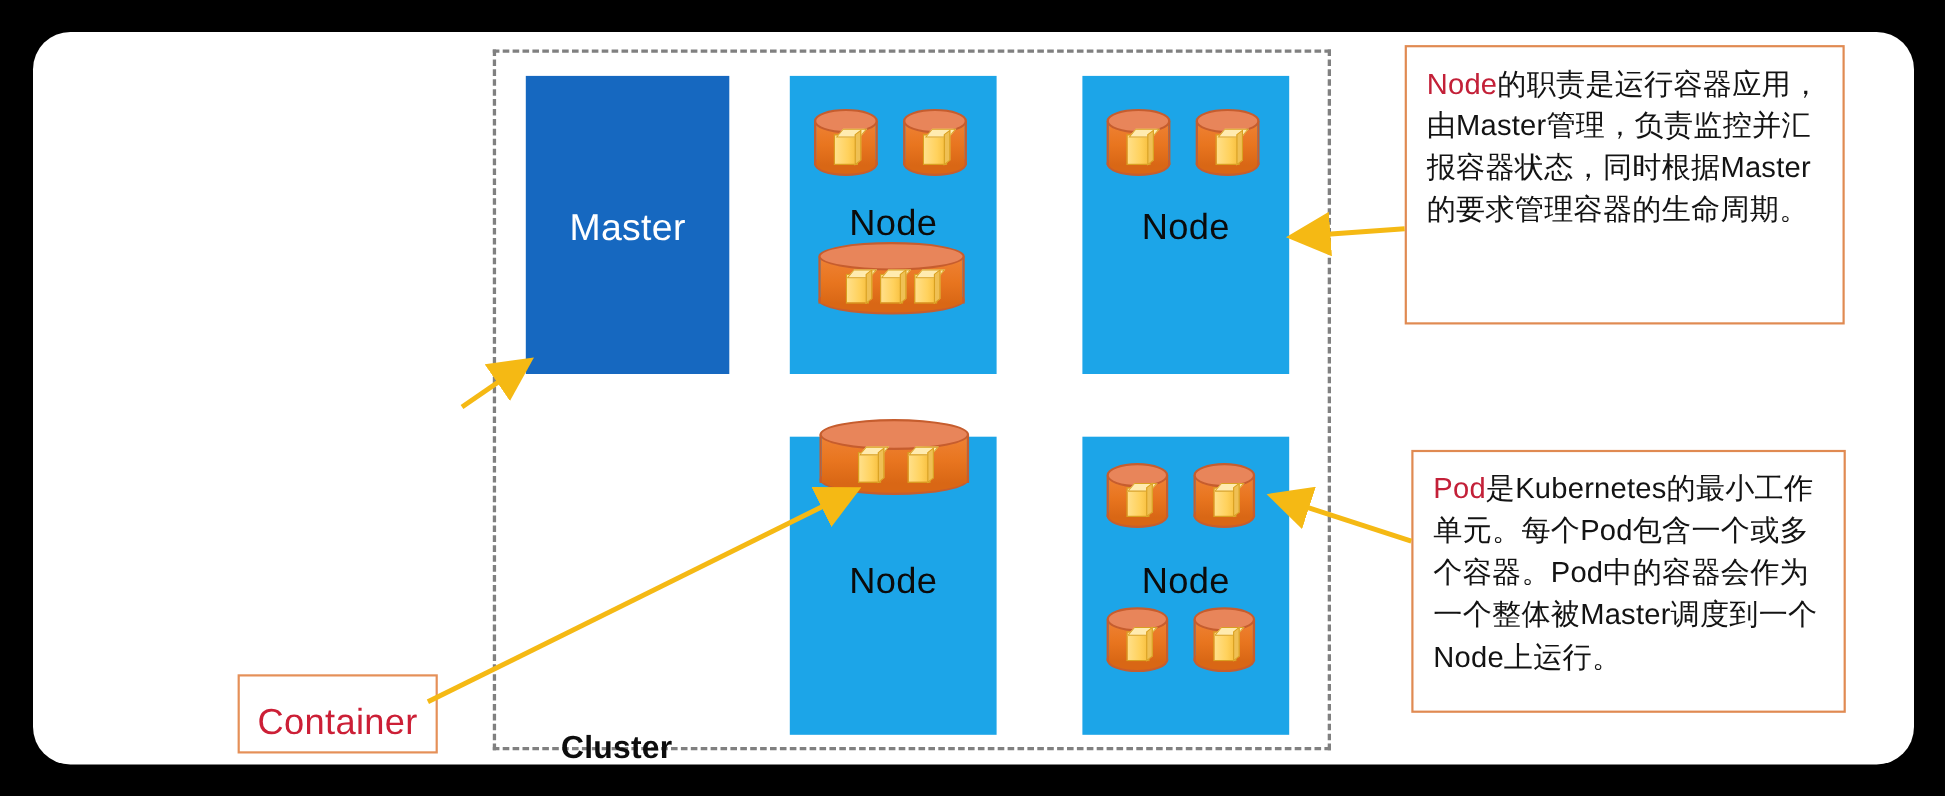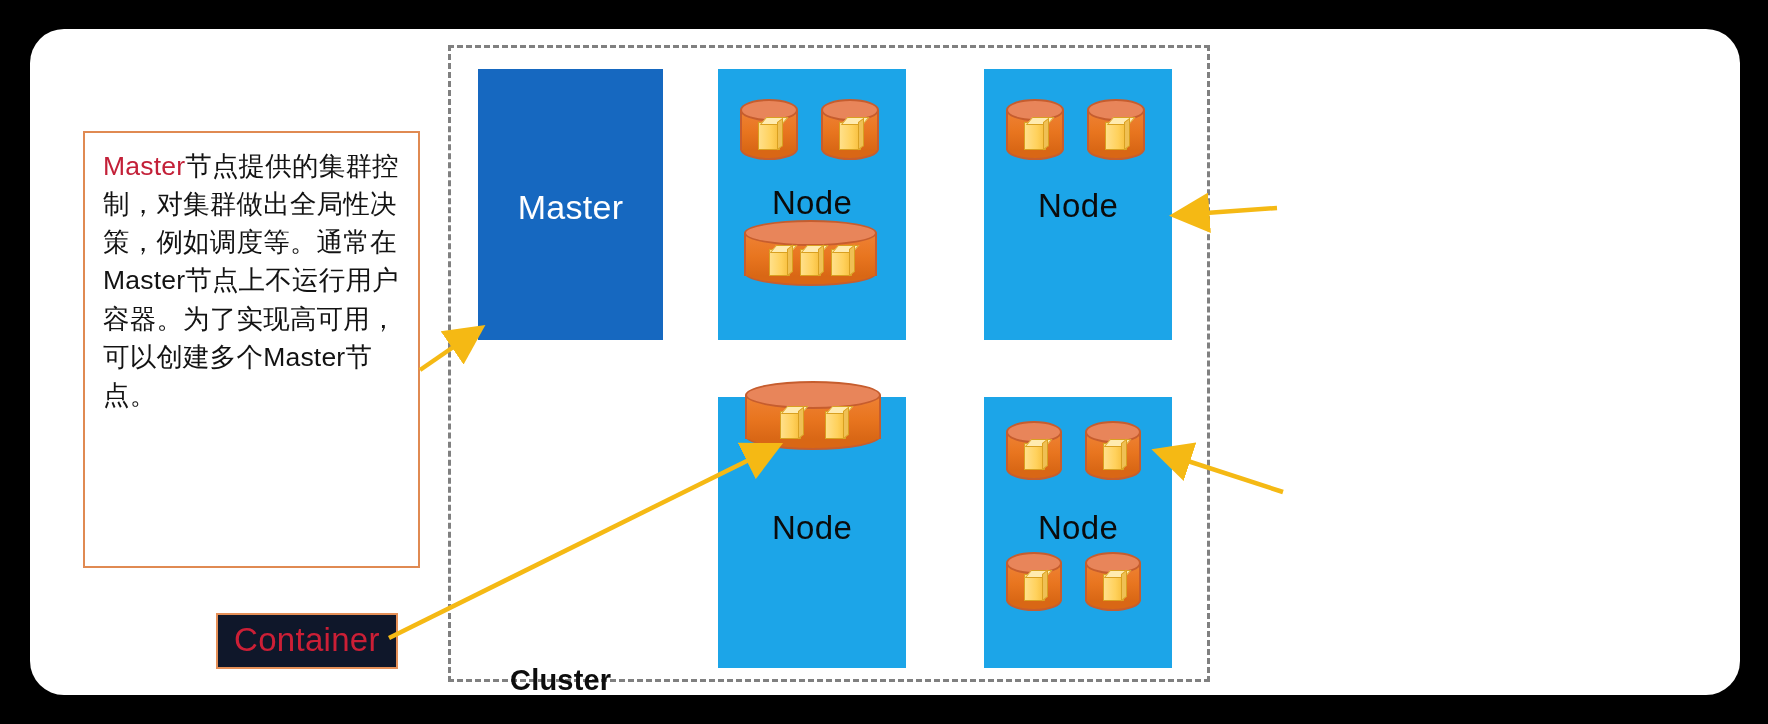--- a/index.html
+++ b/index.html
@@ -123,23 +123,23 @@
     font-size: 26.5px;
     line-height: 1.44;
     color: #131313;
     letter-spacing: 0.2px;
   }
   .kw { color: #C32038; }
 
   
   .tag-box {
     position: absolute;
-    background: #0f172a;
+    background: #ffffff;
     border: 2px solid #E59058;
-    padding: 6px 16px 8px 16px;
+    padding: 22px 16px 8px 16px;
     font-size: 33px;
     color: #CC1F36;
     letter-spacing: 0.3px;
   }
 
   
   #connectors {
     position: absolute;
     left: 0; top: 0;
     width: 1768px; height: 724px;
@@ -258,25 +258,28 @@
     <div class="pod" style="left:101px; top:155px; width:56px; height:60px;">
       <div class="cyl-top" style="height:22px;"></div>
       <div class="cyl-body" style="top:11px; height:38px;"></div>
       <div class="cyl-bottom" style="top:37px; height:22px;"></div>
       <div class="containers" style="top:18px; height:31px;">
         <div class="container-cube" style="width:21px; height:27px;"></div>
       </div>
     </div>
   </div>
 
-  <div class="callout" style="left:83px; top:131px; width:337px; height:437px;">
-    <span class="kw">Master</span><span>节点提供的集群控制，对集群做出全局性决策，例如调度等。通常在Master节点上不运行用户容器。为了实现高可用，可以创建多个Master节点。</span>
-  </div>
-
-
+
+  <div class="callout" style="left:1277px; top:41px; width:400px; height:254px;">
+    <span class="kw">Node</span><span>的职责是运行容器应用，由Master管理，负责监控并汇报容器状态，同时根据Master的要求管理容器的生命周期。</span>
+  </div>
+
+  <div class="callout" style="left:1283px; top:409px; width:395px; height:239px;">
+    <span class="kw">Pod</span><span>是Kubernetes的最小工作单元。每个Pod包含一个或多个容器。Pod中的容器会作为一个整体被Master调度到一个Node上运行。</span>
+  </div>
 
   <div class="tag-box" style="left:216px; top:613px;">
     <span>Container</span>
   </div>
 
   <svg id="connectors" viewBox="0 0 1768 724" xmlns="http://www.w3.org/2000/svg">
     <defs>
       <marker id="ah" markerWidth="9" markerHeight="9" refX="7" refY="4.5" orient="auto">
         <path d="M0,0 L9,4.5 L0,9 z" fill="#F5B914"></path>
       </marker>

